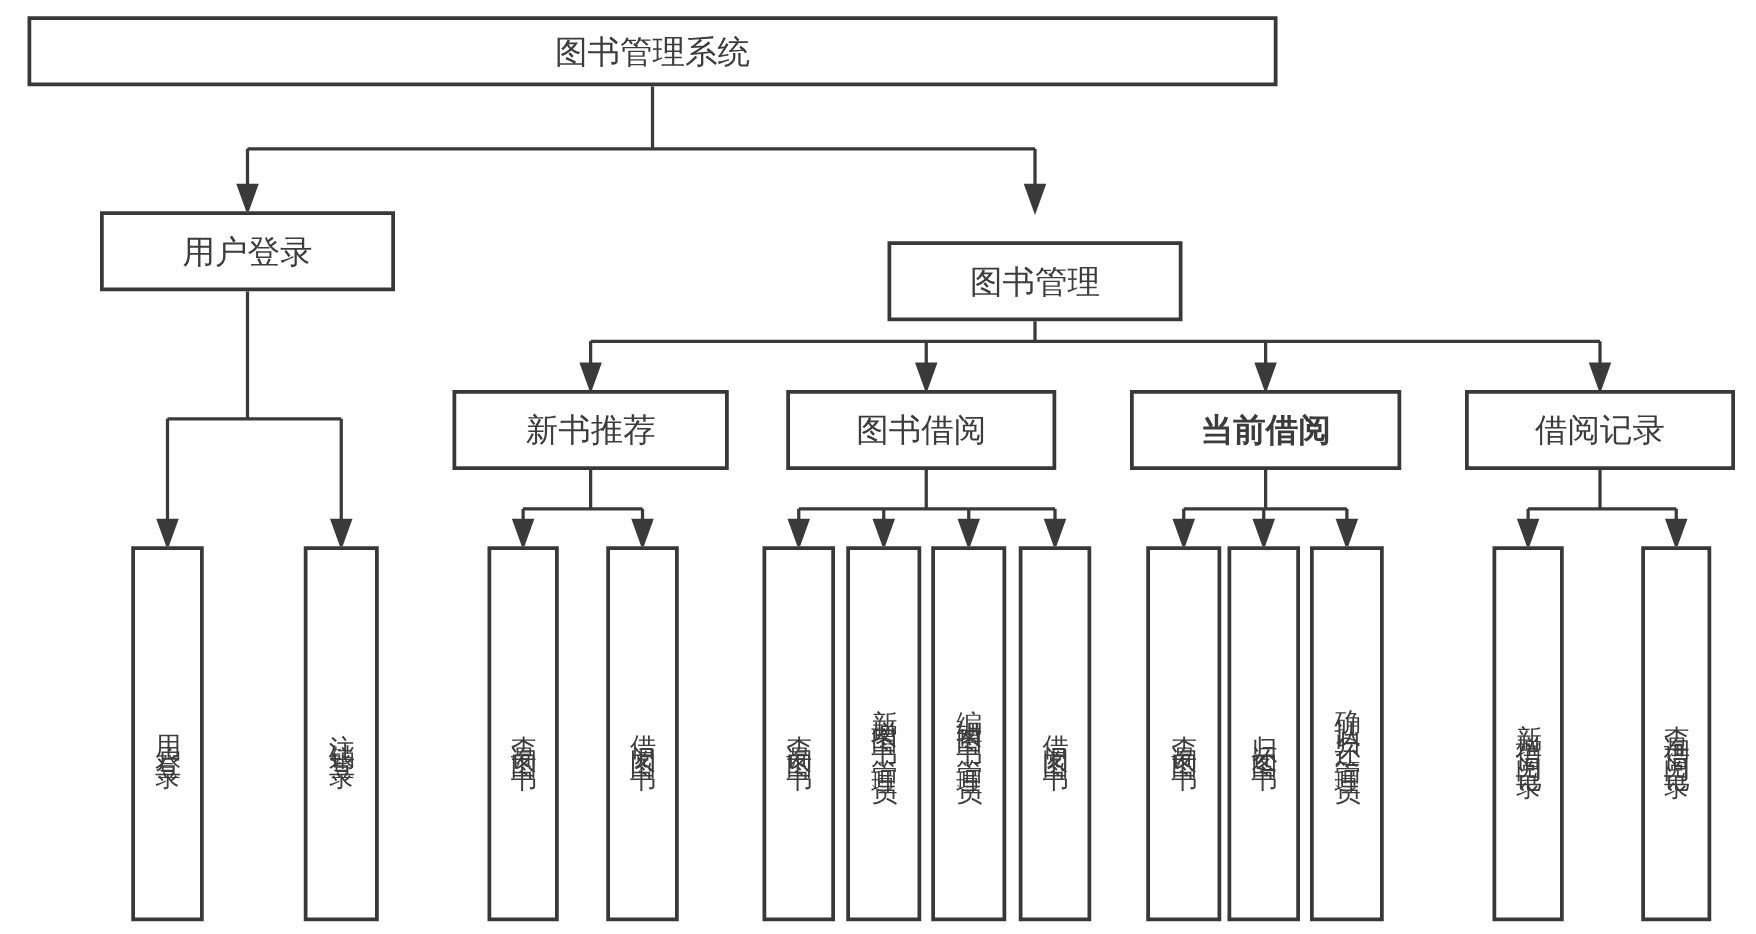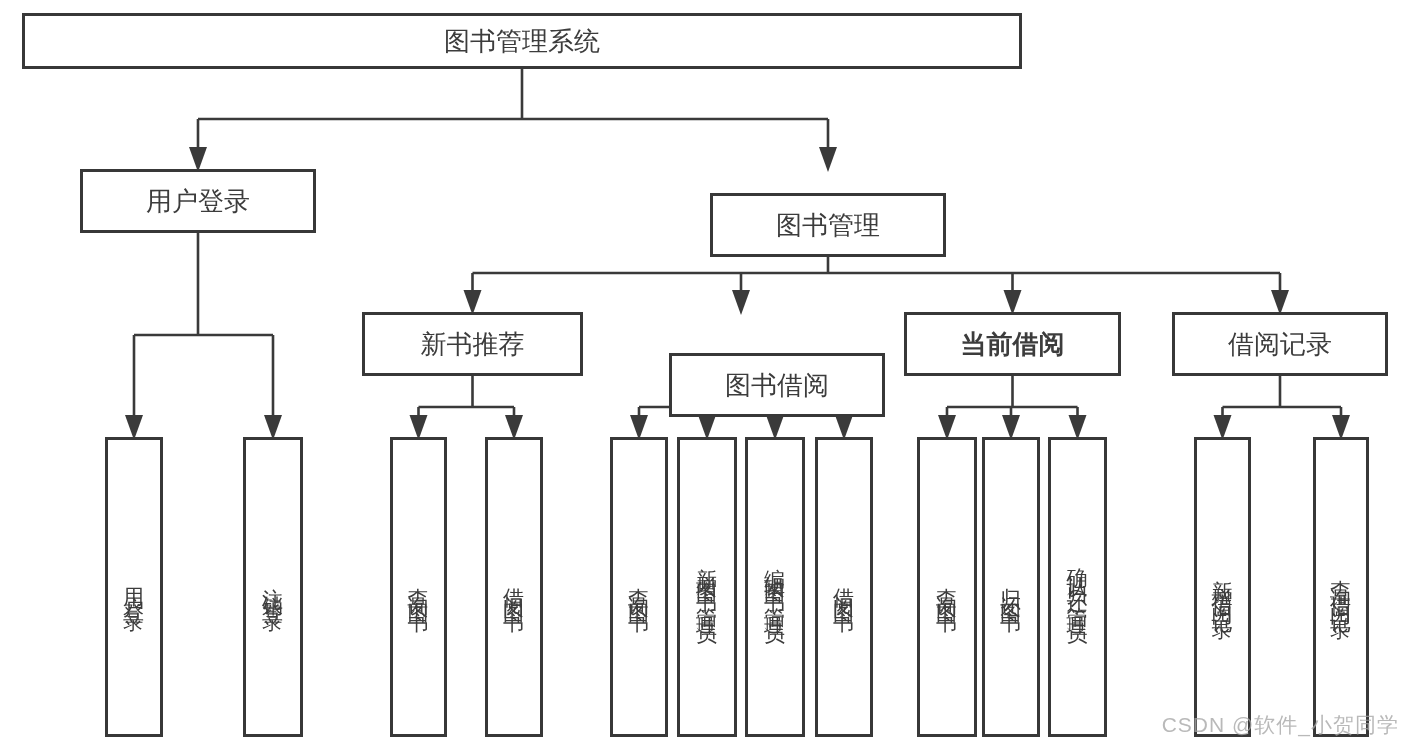--- a/index.html
+++ b/index.html
@@ -68,21 +68,21 @@
       </div>
       <div class="node horizontal" style="left: 80px; top: 169px; width: 236px; height: 64px;">
         <span class="label">用户登录</span>
       </div>
       <div class="node horizontal" style="left: 710px; top: 169px; width: 236px; height: 64px; margin-top: 24px;">
         <span class="label">图书管理</span>
       </div>
       <div class="node horizontal" style="left: 362px; top: 312px; width: 221px; height: 64px; text-align: right;">
         <span class="label">新书推荐</span>
       </div>
-      <div class="node horizontal" style="left: 669px; top: 312px; width: 216px; height: 64px; margin-top: 41px;">
+      <div class="node horizontal" style="left: 629px; top: 312px; width: 216px; height: 64px;">
         <span class="label">图书借阅</span>
       </div>
       <div class="node horizontal" style="left: 904px; top: 312px; width: 217px; height: 64px; font-weight: bold;">
         <span class="label">当前借阅</span>
       </div>
       <div class="node horizontal" style="left: 1172px; top: 312px; width: 216px; height: 64px;">
         <span class="label">借阅记录</span>
       </div>
       <div class="node vertical" style="left: 105px; top: 437px; width: 58px; height: 300px;">
         <span class="label">用户登录</span>
@@ -117,14 +117,13 @@
       <div class="node vertical" style="left: 1048px; top: 437px; width: 59px; height: 300px;">
         <span class="label">确认归还（管理员）</span>
       </div>
       <div class="node vertical" style="left: 1194px; top: 437px; width: 57px; height: 300px;">
         <span class="label">新增借阅记录</span>
       </div>
       <div class="node vertical" style="left: 1313px; top: 437px; width: 56px; height: 300px;">
         <span class="label">查询借阅记录</span>
       </div>
     </div>
-  <div class="watermark">CSDN @软件_小贺同学</div>
 </div>
 
 </body></html>

